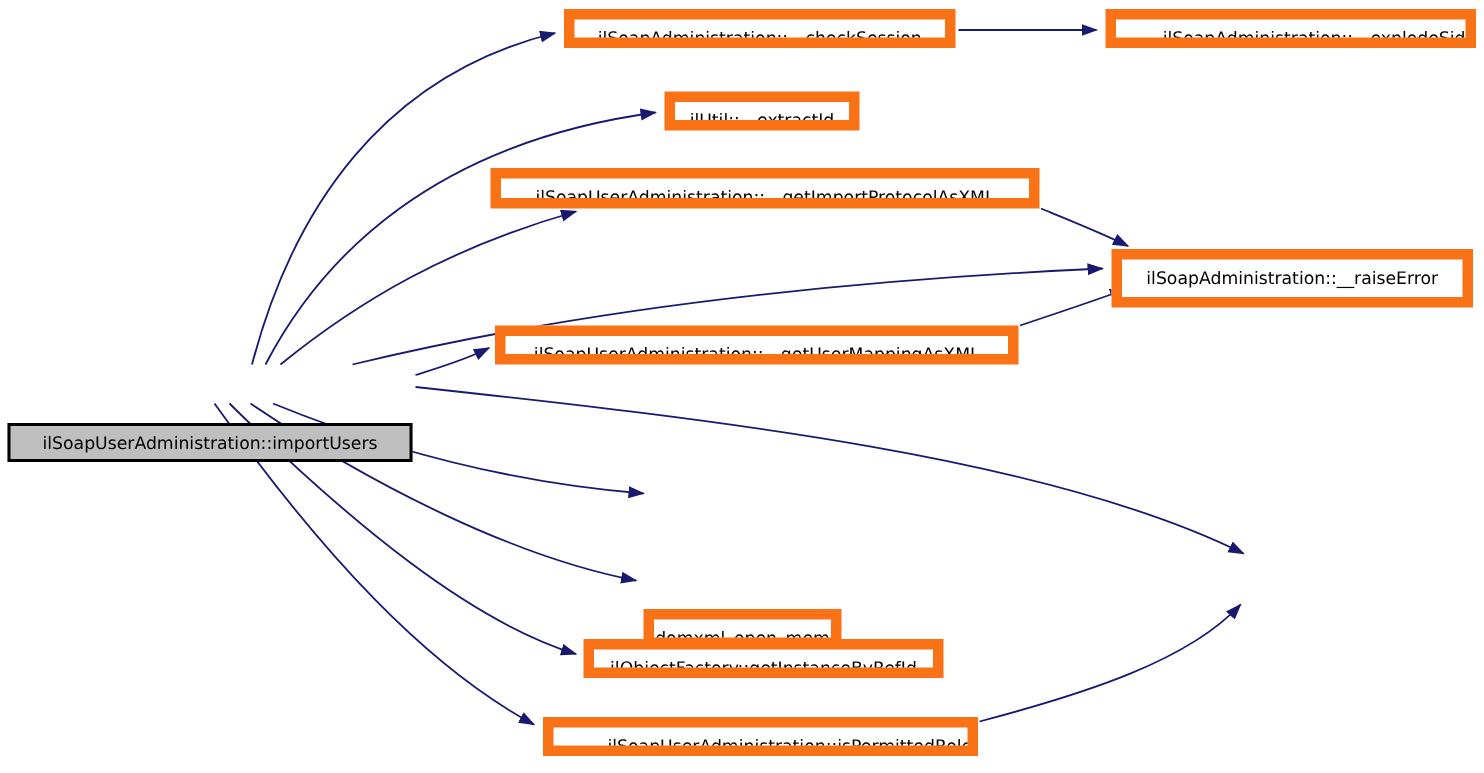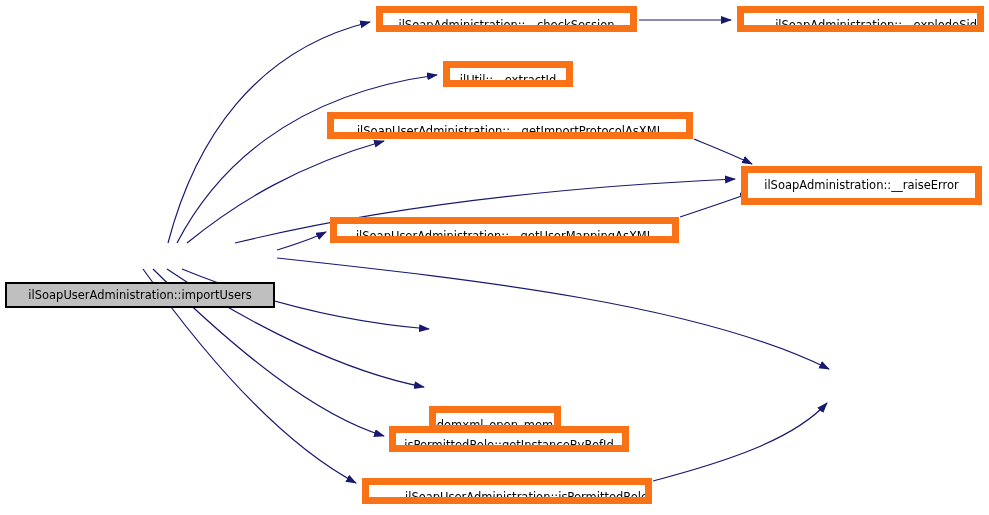--- a/index.html
+++ b/index.html
@@ -82,17 +82,17 @@
   <div class="node" style="left:327px; top:112px; width:366px; height:27px;">ilSoapUserAdministration::__getImportProtocolAsXML</div>
 
   <div class="node" style="left:741px; top:166px; width:241px; height:39px;">ilSoapAdministration::__raiseError</div>
 
   <div class="node" style="left:330px; top:217px; width:349px; height:26px;">ilSoapUserAdministration::__getUserMappingAsXML</div>
 
 
   <div class="node" style="left:429px; top:374px; width:132px; height:26px;margin-top:32px;">domxml_open_mem</div>
 
 
-  <div class="node" style="left:389px; top:426px; width:240px; height:26px;">isPermittedRole::getInstanceByRefId</div>
+  <div class="node" style="left:389px; top:426px; width:240px; height:26px;">ilObjectFactory::getInstanceByRefId</div>
 
   <div class="node" style="left:362px; top:478px; width:290px; height:26px;padding-left:36px;">ilSoapUserAdministration::isPermittedRole</div>
 
 </div>
 
 </body></html>

